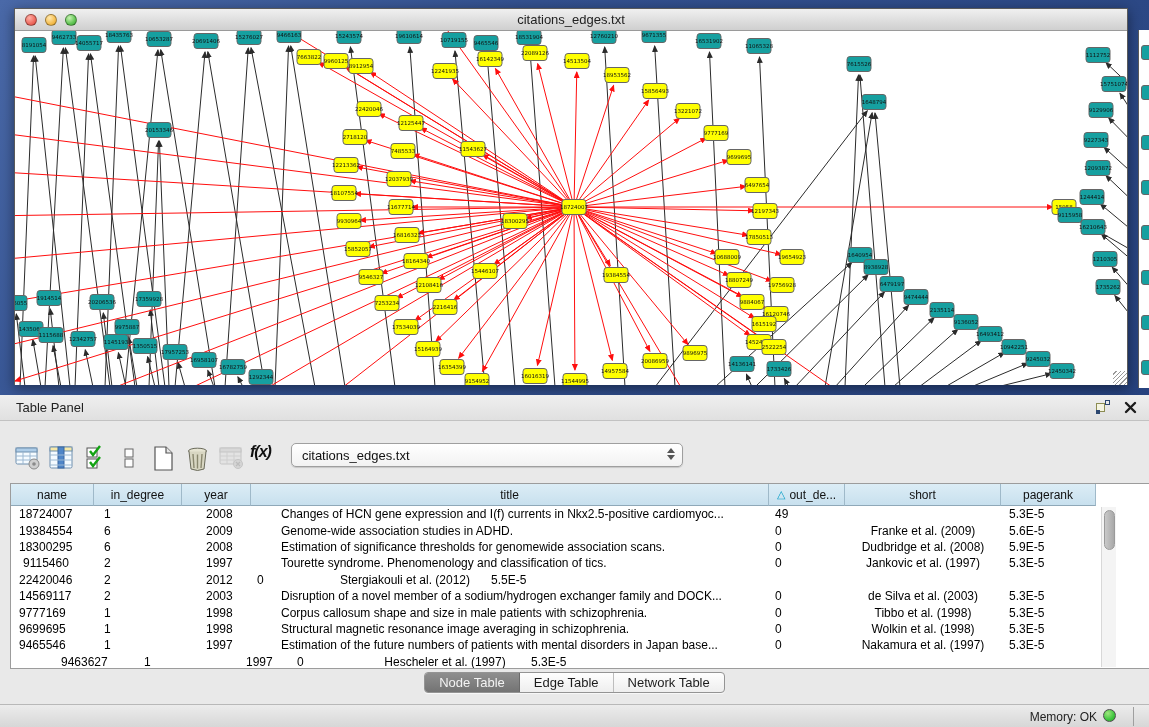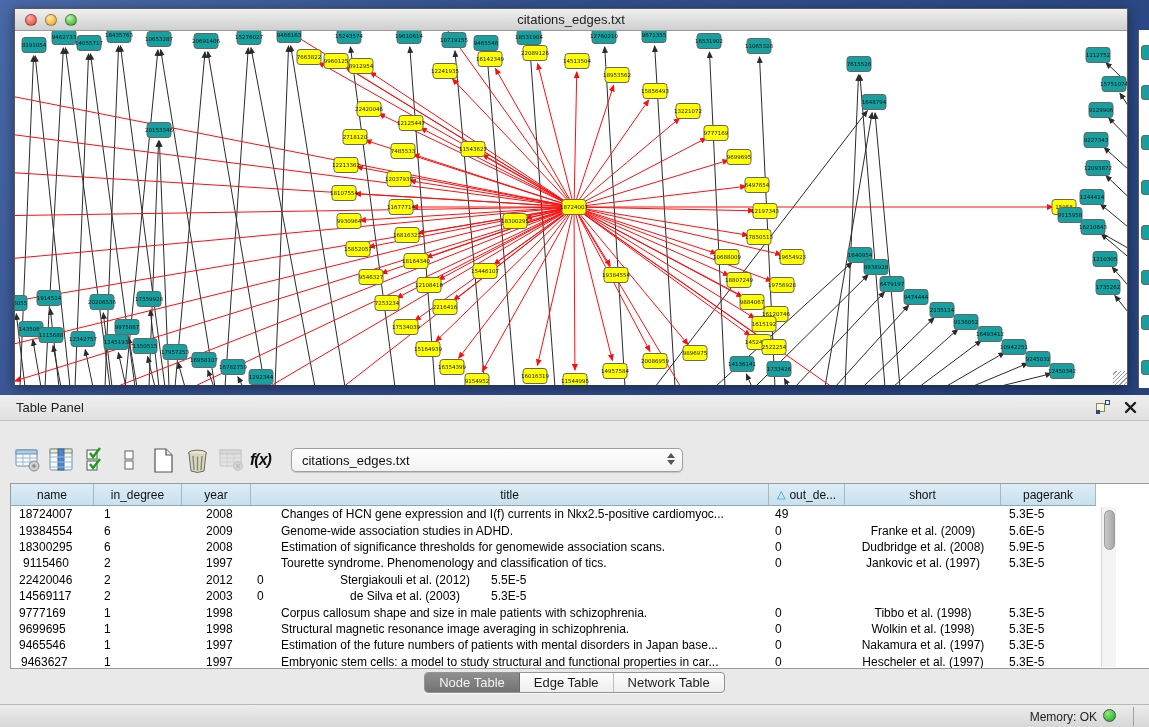--- a/index.html
+++ b/index.html
@@ -41,21 +41,21 @@
     display:flex; align-items:center; }
   #panel-title { font-size:13px; color:#222; margin-left:16px; }
   #panel-header-icons { position:absolute; right:12px; top:5px; display:flex; gap:14px; align-items:center; }
   .float-icon { position:relative; width:14px; height:14px; }
   .float-icon .sq1 { position:absolute; left:0; top:3px; width:9px; height:9px; border:1px solid #8c8c52; background:#f4f4e2; }
   .float-icon .sq2 { position:absolute; right:0; top:0; width:5px; height:5px; border:1px solid #2c4770; }
   .float-icon .sq3 { position:absolute; left:0; bottom:0; width:4px; height:4px; background:#2c4770; }
 
   #panel-body { position:absolute; left:0; top:421px; width:1149px; height:283px; background:#e9e9e9; }
 
-  #toolbar { position:absolute; left:10px; top:22px; height:34px; display:flex; align-items:center; }
+  #toolbar { position:absolute; left:10px; top:22px; height:34px; display:flex; }
   .tool-btn { width:34px; height:30px; display:flex; align-items:center; justify-content:center; }
   .tool-btn.disabled { opacity:.45; }
   #fx-label { font-size:16px; font-style:italic; font-weight:bold; color:#111; margin:0 6px 0 2px; letter-spacing:-1px; }
   #table-selector { width:392px; height:24px; margin-left:14px; background:linear-gradient(#ffffff,#f2f2f2);
     border:1px solid #9f9f9f; border-radius:5px; box-shadow:0 1px 1px rgba(0,0,0,.15);
     display:flex; align-items:center; position:relative; }
   #table-selector-value { font-size:13px; color:#111; margin-left:10px; }
   .stepper { position:absolute; right:7px; top:4px; display:flex; flex-direction:column; gap:2px; }
   .stepper .up   { width:0; height:0; border-left:4px solid transparent; border-right:4px solid transparent; border-bottom:5px solid #555; }
   .stepper .down { width:0; height:0; border-left:4px solid transparent; border-right:4px solid transparent; border-top:5px solid #555; }
@@ -868,20 +868,21 @@
           <div class="tcell" style="width: 88px; padding-left: 10px;">2</div>
           <div class="tcell" style="width: 69px; padding-left: 24px;">2012</div>
           <div class="tcell" style="width: 76px; padding-left: 6px;">0</div>
           <div class="tcell" style="width: 156px; justify-content: center;">Stergiakouli et al. (2012)</div>
           <div class="tcell" style="width: 95px; padding-left: 8px;">5.5E-5</div>
         </div>
         <div class="trow">
           <div class="tcell" style="width: 83px; padding-left: 8px;">14569117</div>
           <div class="tcell" style="width: 88px; padding-left: 10px;">2</div>
           <div class="tcell" style="width: 69px; padding-left: 24px;">2003</div>
+          <div class="tcell" style="width: 518px; padding-left: 30px;">Disruption of a novel member of a sodium/hydrogen exchanger family and DOCK...</div>
           <div class="tcell" style="width: 76px; padding-left: 6px;">0</div>
           <div class="tcell" style="width: 156px; justify-content: center;">de Silva et al. (2003)</div>
           <div class="tcell" style="width: 95px; padding-left: 8px;">5.3E-5</div>
         </div>
         <div class="trow">
           <div class="tcell" style="width: 83px; padding-left: 8px;">9777169</div>
           <div class="tcell" style="width: 88px; padding-left: 10px;">1</div>
           <div class="tcell" style="width: 69px; padding-left: 24px;">1998</div>
           <div class="tcell" style="width: 518px; padding-left: 30px;">Corpus callosum shape and size in male patients with schizophrenia.</div>
           <div class="tcell" style="width: 76px; padding-left: 6px;">0</div>
@@ -900,24 +901,23 @@
         <div class="trow">
           <div class="tcell" style="width: 83px; padding-left: 8px;">9465546</div>
           <div class="tcell" style="width: 88px; padding-left: 10px;">1</div>
           <div class="tcell" style="width: 69px; padding-left: 24px;">1997</div>
           <div class="tcell" style="width: 518px; padding-left: 30px;">Estimation of the future numbers of patients with mental disorders in Japan base...</div>
           <div class="tcell" style="width: 76px; padding-left: 6px;">0</div>
           <div class="tcell" style="width: 156px; justify-content: center;">Nakamura et al. (1997)</div>
           <div class="tcell" style="width: 95px; padding-left: 8px;">5.3E-5</div>
         </div>
         <div class="trow">
-          <div class="tcell" style="width: 83px; padding-left: 10px;">9463627</div>
+          <div class="tcell" style="width: 83px; padding-left: 10px; margin-left: 40px;">9463627</div>
           <div class="tcell" style="width: 88px; padding-left: 10px;">1</div>
           <div class="tcell" style="width: 69px; padding-left: 24px;">1997</div>
-          <div class="tcell" style="width: 518px; padding-left: 30px;">Embryonic stem cells: a model to study structural and functional properties in car...</div>
           <div class="tcell" style="width: 76px; padding-left: 6px;">0</div>
           <div class="tcell" style="width: 156px; justify-content: center;">Hescheler et al. (1997)</div>
           <div class="tcell" style="width: 95px; padding-left: 8px;">5.3E-5</div>
         </div>
       </div>
     <div id="table-scrollbar">
       <div id="table-scroll-thumb"></div>
     </div>
   </div>
 

